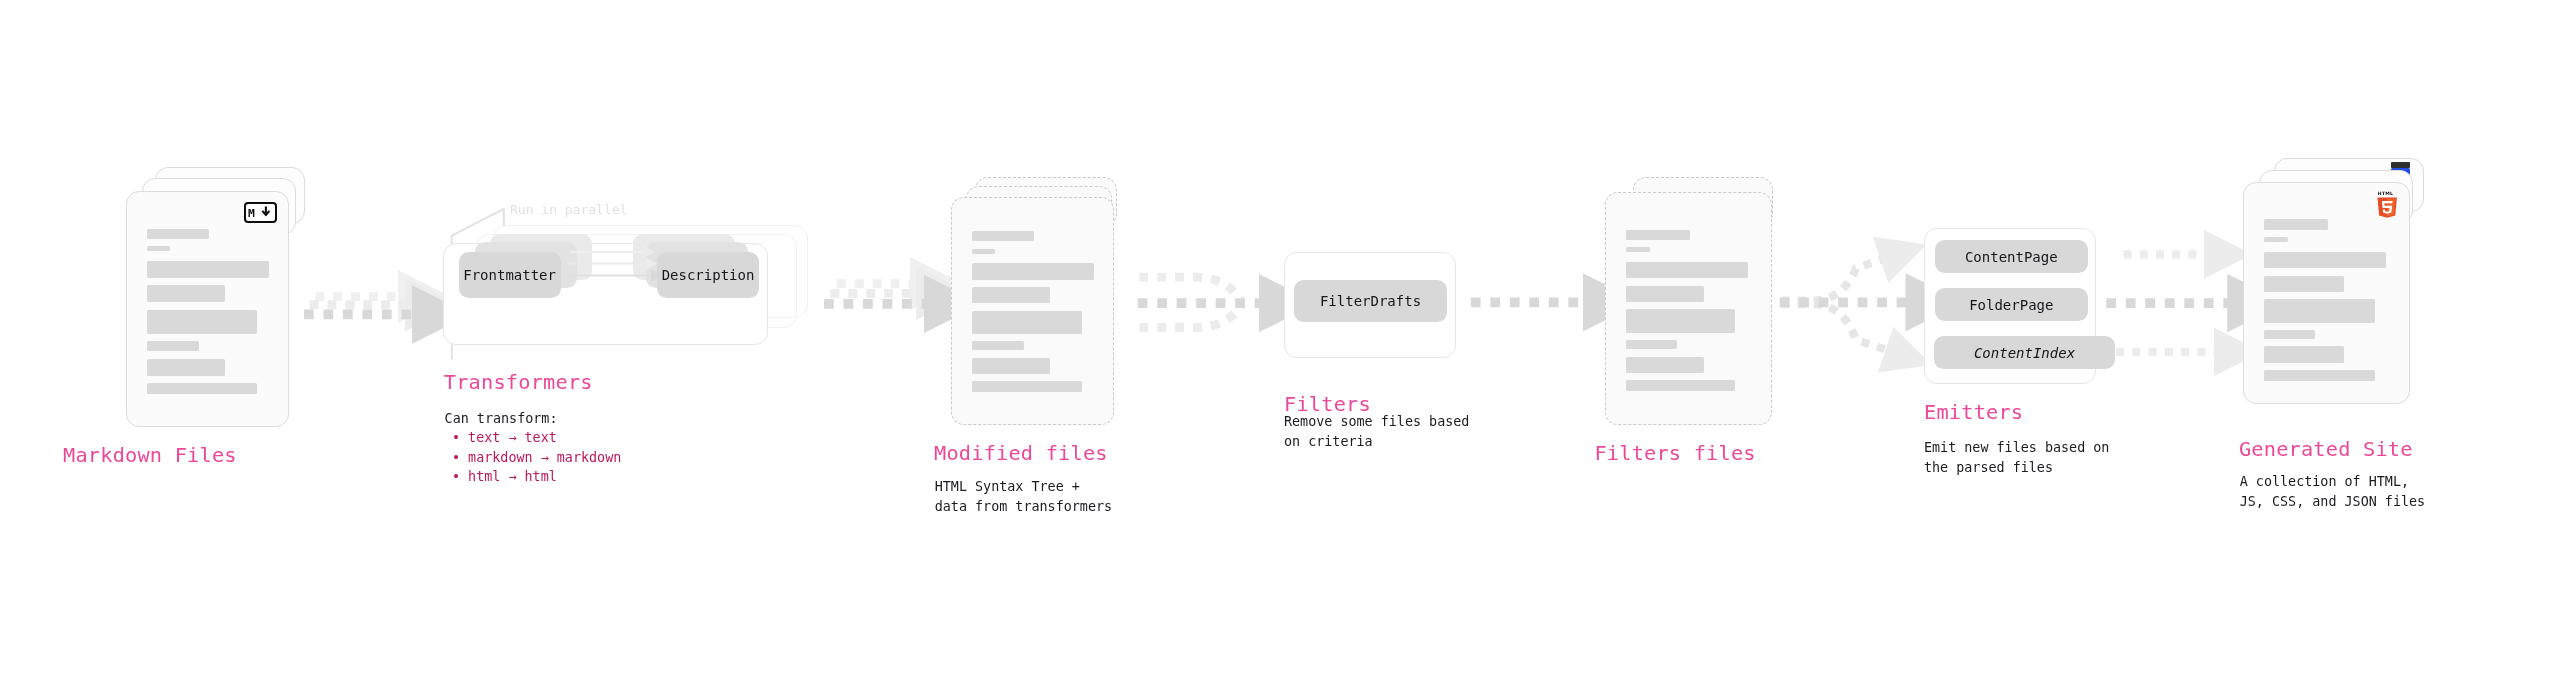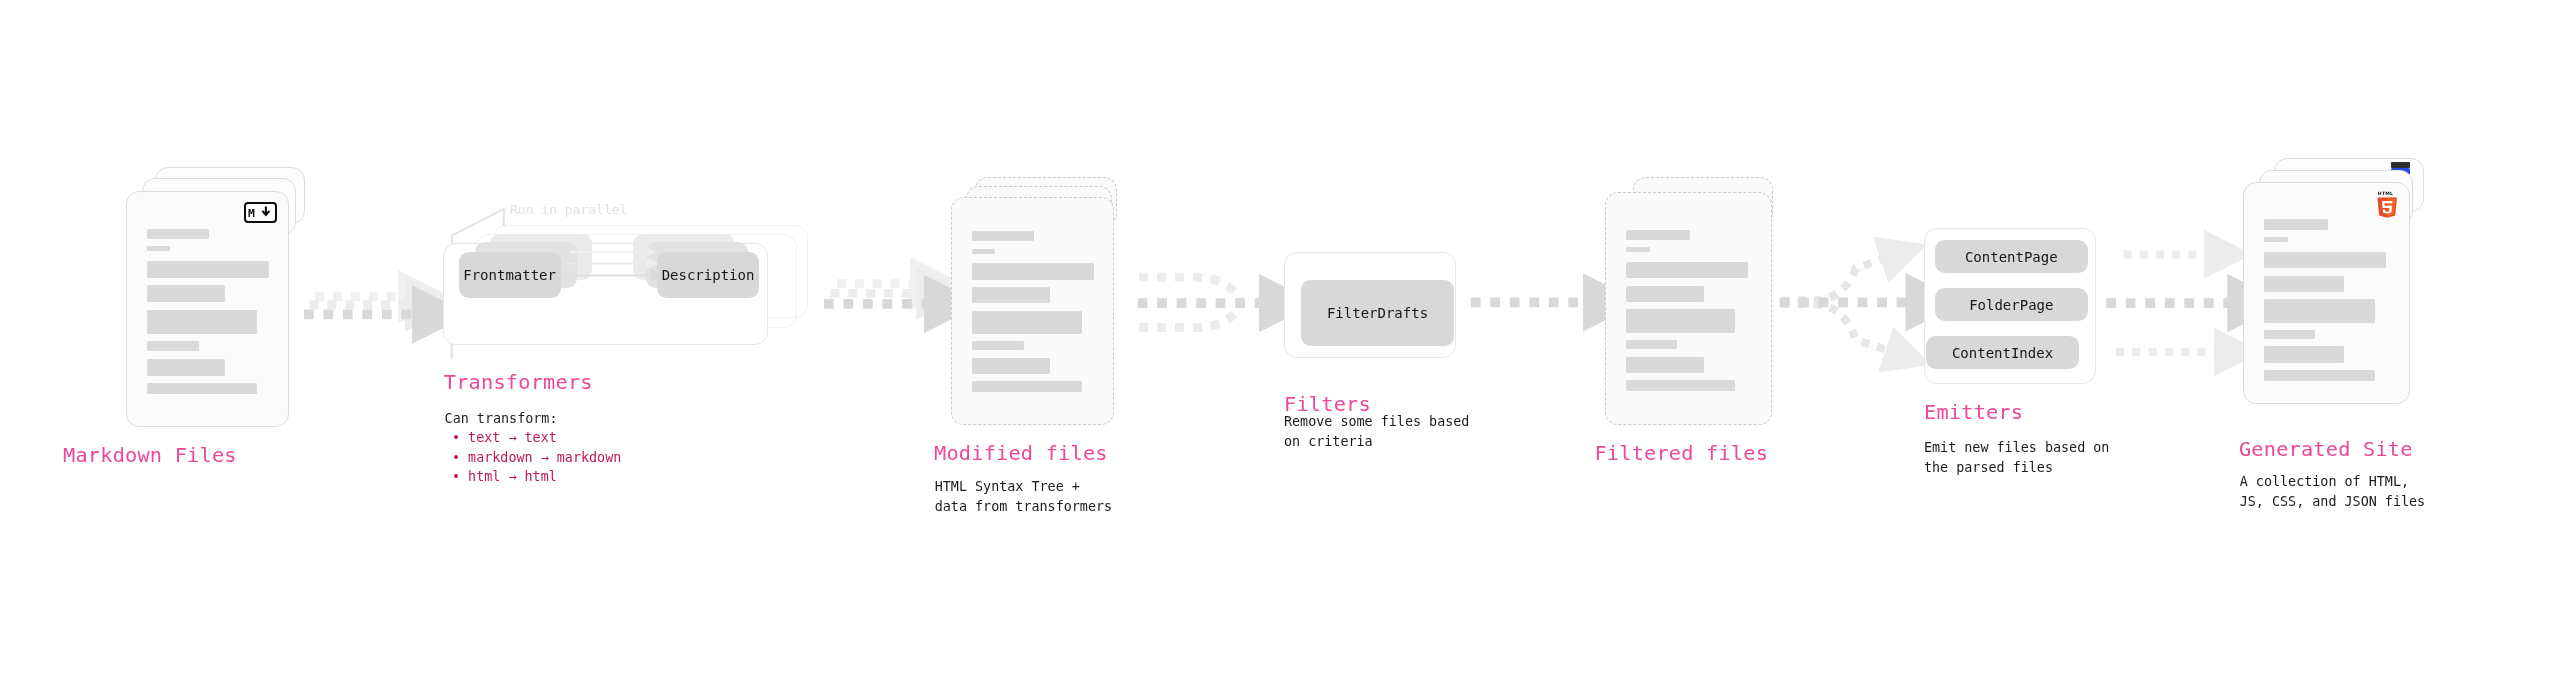--- a/index.html
+++ b/index.html
@@ -217,21 +217,21 @@
         </div>
       </div>
     </div>
     <div class="title" style="left:-17px; top:264px;">Modified files</div>
     <div class="sub" style="left:-16.3px; top:300px;">HTML Syntax Tree +
 data from transformers</div>
   </div>
 
   <div class="node" style="left:1284px; top:252px;">
     <div class="grp" style="left:0px; top:0px; width:172px; height:106px;">
-      <div class="chip" style="left:16px; top:27px; width:153px; height:66px; position:absolute;">FilterDrafts</div>
+      <div class="chip" style="left:9px; top:27px; width:153px; height:42px; position:absolute;">FilterDrafts</div>
     </div>
     <div class="title" style="left:0px; top:140px;">Filters</div>
     <div class="sub" style="left:0px; top:160px;">Remove some files based
 on criteria</div>
   </div>
 
   <div class="node" style="left:1605px; top:177px;">
     <div class="doc-stack" style="width:187px; height:260px;">
       <div class="doc dashed" style="left:28px; top:0px; width:140px; height:49px;"></div>
       <div class="doc dashed" style="left:0px; top:14.6px; width:167px; height:233px;">
@@ -240,28 +240,28 @@
           <div class="line" style="width:19%; height:4.9px; margin-bottom:9.8px;"></div>
           <div class="line" style="width:95%; height:16.3px;"></div>
           <div class="line" style="width:61%; height:16.3px;"></div>
           <div class="line" style="width:85%; height:23.6px;"></div>
           <div class="line" style="width:40%; height:9px;"></div>
           <div class="line" style="width:61%; height:16.3px;"></div>
           <div class="line" style="width:85%; height:10.6px;"></div>
         </div>
       </div>
     </div>
-    <div class="title" style="left:-10.6px; top:264px;">Filtered files</div>
+    <div class="title" style="left:-10.6px; top:264px;">Filters files</div>
   </div>
 
   <div class="node" style="left:1924px; top:228px;">
     <div class="grp" style="left:0px; top:0px; width:172px; height:156px;">
       <div class="chip" style="left:9.8px; top:11.4px; width:153px; height:33px;">ContentPage</div>
       <div class="chip" style="left:9.8px; top:59px; width:153px; height:33px;">FolderPage</div>
-      <div class="chip" style="left:1px; top:107px; width:153px; height:33px;">ContentIndex</div>
+      <div class="chip" style="left:9px; top:107px; width:181px; height:33px;font-style:italic;">ContentIndex</div>
     </div>
     <div class="title" style="left:0px; top:172px;">Emitters</div>
     <div class="sub" style="left:0px; top:210px;">Emit new files based on
 the parsed files</div>
   </div>
 
   <div class="node" style="left:2243px; top:158px;">
     <div class="doc-stack" style="width:203px; height:276px;">
       <div class="doc back" style="left:31px; top:0px; width:150px; height:54px;">
         <div class="mini-badge" style="right:13px; top:9px; width:19.5px; height:7.3px; background:#264de4;">

